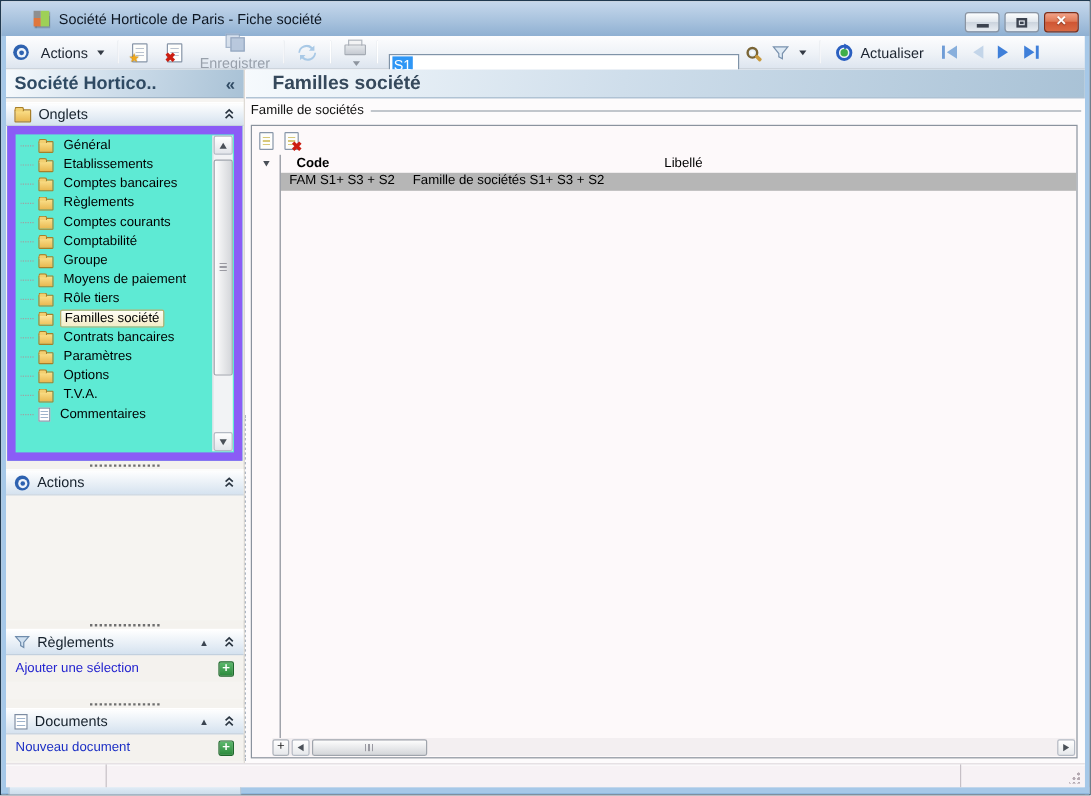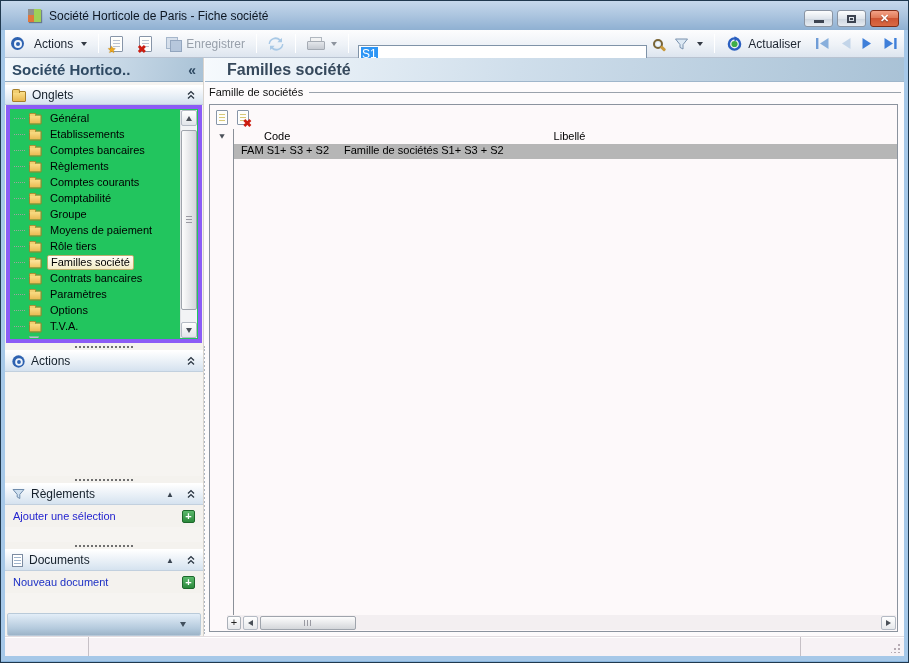--- a/index.html
+++ b/index.html
@@ -40,21 +40,21 @@
 
   
   .toolbar {
     position:absolute; top:29px; left:4px; right:4px; height:28px;
     background:linear-gradient(#fdfdfe, #eef2f7 55%, #dde5ef);
     border-bottom:1px solid #b9c3d1;
     display:flex; align-items:center; padding:0 6px; font-size:12px; color:#1c2430;
   }
   .tb-sep { width:1px; height:19px; background:#c3cad6; border-right:1px solid #ffffff; margin:0 7px; }
   .tb-btn { display:flex; align-items:center; gap:5px; padding:2px 4px; border-radius:2px; }
-  .tb-btn.disabled { color:#98a0ab; }
+  .tb-btn.disabled { color:#98a0ab;flex-direction:column; }
   .tb-caret { width:0; height:0; border-left:3px solid transparent; border-right:3px solid transparent; border-top:4px solid #333a44; margin-left:3px; }
   .tb-caret.dim { border-top-color:#8d949e; }
 
   .icon-target { width:13px; height:13px; border-radius:50%; background:#2e62b0; position:relative; }
   .icon-target::after{content:'';position:absolute;left:2.5px;top:2.5px;width:8px;height:8px;border-radius:50%;background:#eef4fb;}
   .icon-target::before{content:'';position:absolute;left:4.5px;top:4.5px;width:4px;height:4px;border-radius:50%;background:#2e62b0;z-index:2;}
 
   .icon-page { width:13px; height:16px; background:#fdfdfa; border:1px solid #8795a8; border-radius:1px; position:relative;
     box-shadow:inset 0 0 0 1px #fff; }
   .icon-page .lines{position:absolute;left:2px;right:2px;top:3px;height:9px;
@@ -116,22 +116,22 @@
 
   .icon-folder{width:14px;height:11px;background:linear-gradient(#fbe08a,#e9b851);border:1px solid #a87f28;border-radius:1px;position:relative;margin-top:2px;flex:none;}
   .icon-folder::before{content:'';position:absolute;top:-3px;left:-1px;width:6px;height:3px;background:#f2cf71;border:1px solid #a87f28;border-bottom:none;border-radius:2px 2px 0 0;}
   .icon-folder-open{width:14px;height:11px;background:linear-gradient(#fdeaa6,#eec35e);border:1px solid #a87f28;border-radius:1px;position:relative;margin-top:2px;transform:skewX(-12deg);flex:none;}
   .icon-folder-open::before{content:'';position:absolute;top:-3px;left:-1px;width:6px;height:3px;background:#f2cf71;border:1px solid #a87f28;border-bottom:none;border-radius:2px 2px 0 0;}
   .icon-doc{width:11px;height:13px;background:#fff;border:1px solid #7c8ca2;position:relative;flex:none;}
   .icon-doc::after{content:'';position:absolute;left:1px;right:1px;top:2px;height:8px;background:repeating-linear-gradient(#9fb4cc 0 1px, transparent 1px 3px);}
   .icon-funnel-small svg{display:block;}
 
   .tree {
-    flex:none; height:238px; margin:0 1px; background:#22c55e;
-    border:4px solid #8b5cf6; position:relative; overflow:hidden;
+    flex:none; height:279px; margin:0 1px; background:#5eead4;
+    border:7px solid #8b5cf6; position:relative; overflow:hidden;
     padding:2px 0 0 6px;
   }
   .tree-inner{position:absolute;left:4px;top:1px;right:18px;bottom:1px;overflow:hidden;}
   .tree-item{height:16px;display:flex;align-items:center;gap:4px;font-size:11px;color:#000;white-space:nowrap;}
   .tree-connector{width:11px;height:1px;border-top:1px dotted #a0a0a0;flex:none;}
   .tree-item .tree-icon{transform:scale(.9);transform-origin:left center;}
   .tree-label{padding:0 3px;line-height:13px;}
   .tree-item.selected .tree-label{background:linear-gradient(#fffef6,#f3ecc6);border:1px solid #bdae6e;border-radius:2px;}
   .tree-scroll{position:absolute;top:1px;right:1px;bottom:1px;width:17px;background:#f2f3f5;border-left:1px solid #e0e2e6;display:flex;flex-direction:column;}
   .sb-btn{flex:none;height:16px;background:linear-gradient(#ffffff,#e2e5ea);border:1px solid #b4bac4;border-radius:2px;display:flex;align-items:center;justify-content:center;}
@@ -179,21 +179,21 @@
     position:absolute;left:4px;right:6px;top:46px;height:528px;
     background:#fdf9fa;border:1px solid #8b939e;
   }
   .cp-toolbar{height:24px;display:flex;align-items:center;gap:9px;padding-left:6px;}
   .icon-page.small{width:12px;height:15px;}
   .icon-page.small .lines{background:repeating-linear-gradient(#d8c878 0 1px, transparent 1px 3px);}
 
   .grid-header{height:15px;display:flex;font-size:11px;color:#000;position:relative;}
   .gh-gutter{width:23px;display:flex;align-items:center;justify-content:center;}
   .gh-gutter .arr.down{transform:scale(.9);}
-  .gh-code{width:104px;padding-left:31px;line-height:15px;}
+  .gh-code{width:104px;padding-left:14px;line-height:15px;font-weight:bold;}
   .gh-libelle{width:465px;text-align:center;line-height:15px;}
   .gutter-line{position:absolute;left:23px;top:24px;bottom:16px;width:1px;background:#8a9098;}
 
   .grid-row{height:15px;display:flex;font-size:11px;color:#000;}
   .row-gutter{width:24px;flex:none;}
   .row-body{flex:1;display:flex;align-items:flex-start;}
   .grid-row.selected .row-body{background:#b6b6b6;}
   .cell-code{width:103px;flex:none;padding-left:7px;white-space:nowrap;overflow:hidden;}
   .cell-libelle{flex:1;padding-left:7px;white-space:nowrap;overflow:hidden;}
 

